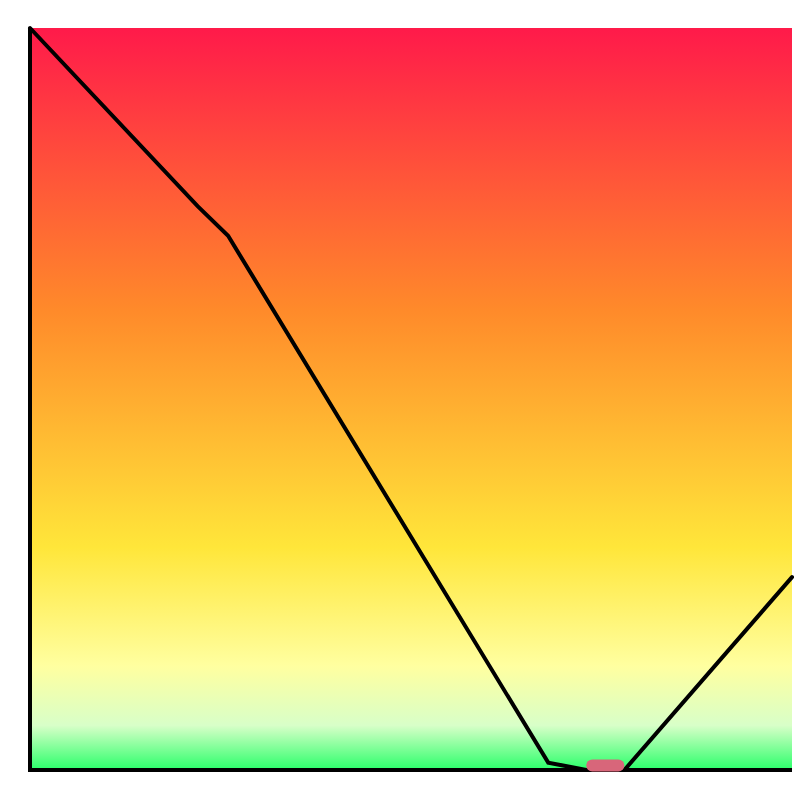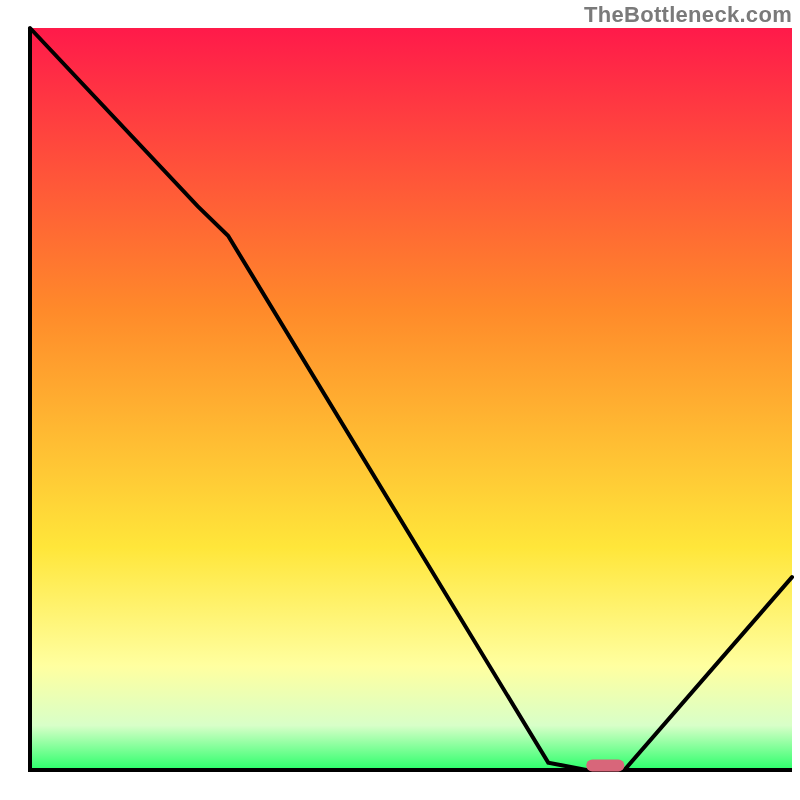--- a/index.html
+++ b/index.html
@@ -28,21 +28,20 @@
   svg {
     position: absolute;
     top: 0;
     left: 0;
   }
 </style>
 </head>
 <body>
 <div class="container">
 
-<div class="watermark">TheBottleneck.com</div>
 
 <svg id="chart-svg" width="800" height="800" viewBox="0 0 800 800">
   <defs>
     <linearGradient id="bg-grad" x1="0" y1="0" x2="0" y2="1">
       <stop id="g0" offset="0%" stop-color="#ff1a4a"></stop>
       <stop id="g1" offset="38%" stop-color="#ff8a2a"></stop>
       <stop id="g2" offset="70%" stop-color="#ffe63a"></stop>
       <stop id="g3" offset="86%" stop-color="#ffffa0"></stop>
       <stop id="g4" offset="94%" stop-color="#d8ffc8"></stop>
       <stop id="g5" offset="100%" stop-color="#2aff6a"></stop>

